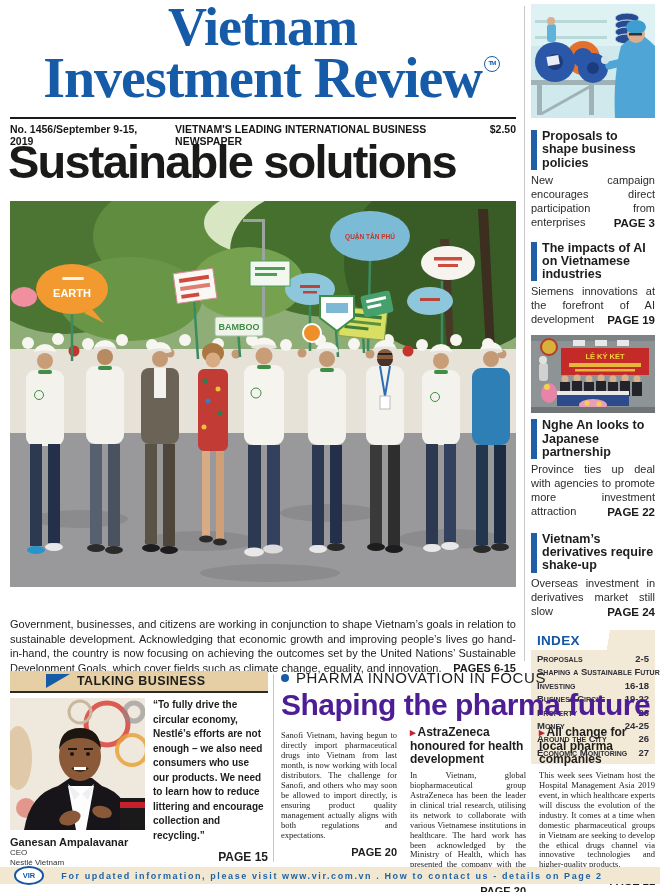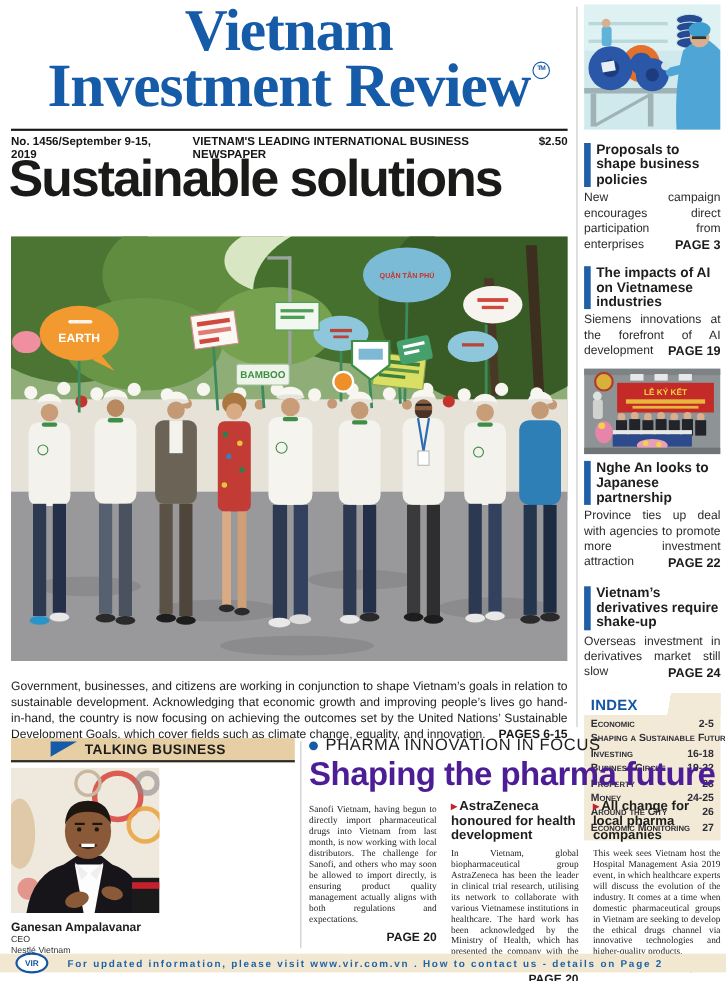--- a/index.html
+++ b/index.html
@@ -11,21 +11,21 @@
   .m1{font-size:54px;letter-spacing:-1px;}
   .m2{font-size:56px;letter-spacing:-1px;position:relative;display:inline-block;}
   .tm{position:absolute;right:-18px;top:4px;width:14px;height:14px;border:1.5px solid #155ba8;border-radius:50%;
       font-family:"Liberation Sans",sans-serif;font-size:6px;font-weight:bold;display:flex;align-items:center;justify-content:center;}
   .toprule{position:absolute;left:10px;top:117px;width:506px;height:2px;background:#1a1a1a;}
   .inforow{position:absolute;left:10px;top:123px;width:506px;display:flex;justify-content:space-between;align-items:baseline;
            font-size:10.5px;font-weight:bold;color:#161616;gap:28px;}
   
   .headline{position:absolute;left:8px;top:138px;width:510px;font-size:47px;font-weight:bold;
             letter-spacing:-1.8px;line-height:1.02;color:#1a1a18;}
-  .mainphoto{position:absolute;left:10px;top:215px;width:506px;height:342px;}
+  .mainphoto{position:absolute;left:10px;top:201px;width:506px;height:342px;}
   .caption{position:absolute;left:10px;top:606px;width:506px;font-size:11px;line-height:1.33;
            text-align:justify;color:#1c1c1c;}
   .pg{float:right;font-weight:bold;color:#1a1a18;}
   
   .vdiv{position:absolute;width:1px;background:#c8c8c8;}
   .sidebar{position:absolute;left:531px;top:0;width:124px;}
   .sphoto{display:block;width:124px;}
   .story{margin-top:12px;}
   .story .ttl{display:flex;align-items:stretch;font-size:12.5px;font-weight:bold;line-height:1.06;color:#1d1d1b;}
   .story .bullet{flex:none;width:6px;background:#1e5fa8;margin-right:5px;}
@@ -419,21 +419,21 @@
           <span class="bullet"></span>
           <span>Vietnam’s derivatives require shake-up</span>
         </div>
       <p class="sum"><span>Overseas investment in derivatives market still slow</span> <span class="pg">PAGE 24</span></p>
     </div>
 
     <div class="index">
       <div class="index-head">INDEX</div>
       <div class="index-rows">
         <div class="irow">
-            <span>Economic</span>
+            <span>Proposals</span>
             <span>2-5</span>
           </div>
         <div class="irow">
             <span>Shaping a Sustainable Future</span>
           </div>
         <div class="irow">
             <span>Investing</span>
             <span>16-18</span>
           </div>
         <div class="irow">
@@ -489,20 +489,24 @@
           <rect x="64" y="69" width="12" height="3" fill="#fff"></rect>
           <ellipse cx="60" cy="120" rx="11" ry="7" fill="#8a5a38" transform="rotate(-18 60 120)"></ellipse>
           <ellipse cx="92" cy="114" rx="10" ry="6" fill="#8a5a38" transform="rotate(14 92 114)"></ellipse>
           <rect x="110" y="100" width="25" height="32" fill="#1a1a1a"></rect>
             <rect x="110" y="104" width="25" height="6" fill="#c5202c"></rect>
         </svg>
         <div class="tb-name">Ganesan Ampalavanar</div>
         <div class="tb-role">CEO</div>
         <div class="tb-role">Nestlé Vietnam</div>
       </div>
+      <div class="tb-right">
+        <div class="quote">“To fully drive the circular economy, Nestlé’s efforts are not enough – we also need consumers who use our products. We need to learn how to reduce littering and encourage collection and recycling.”</div>
+        <div class="tb-page">PAGE 15</div>
+      </div>
     </div>
   </div>
 
   <div class="vdiv" style="left:273px;top:674px;height:188px;"></div>
 
   <div class="pharma">
     <div class="kicker">
       <span class="dot"></span>
       <span>PHARMA INNOVATION IN FOCUS</span>
     </div>

